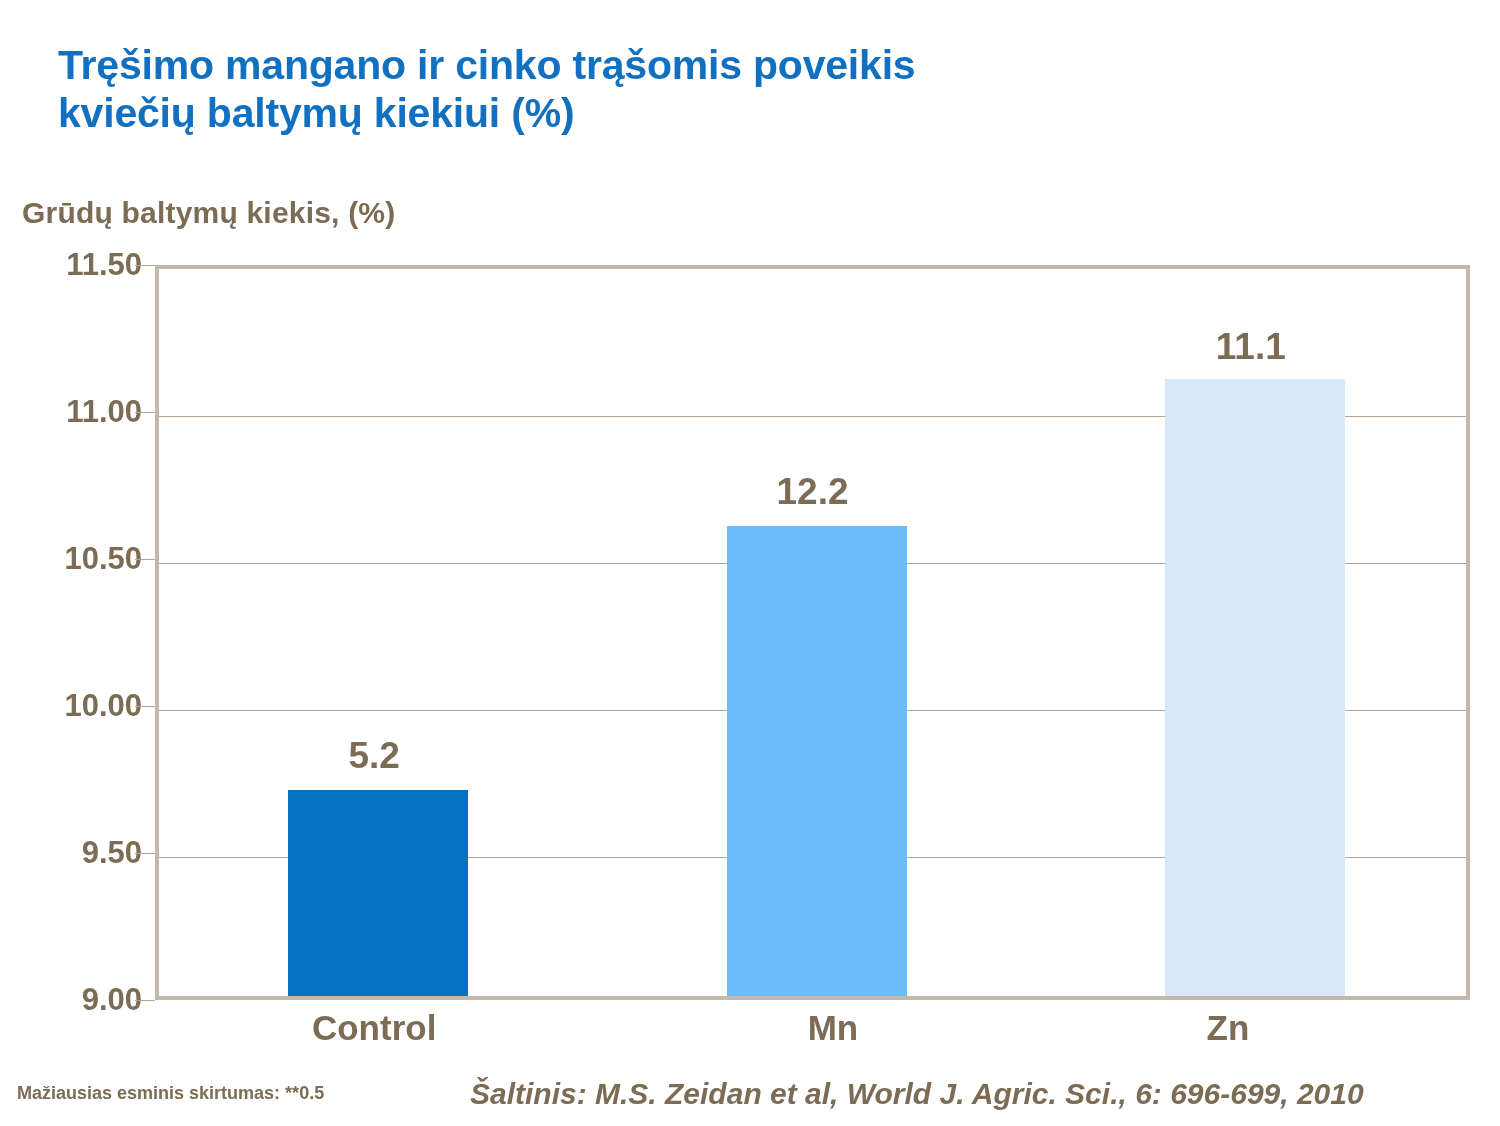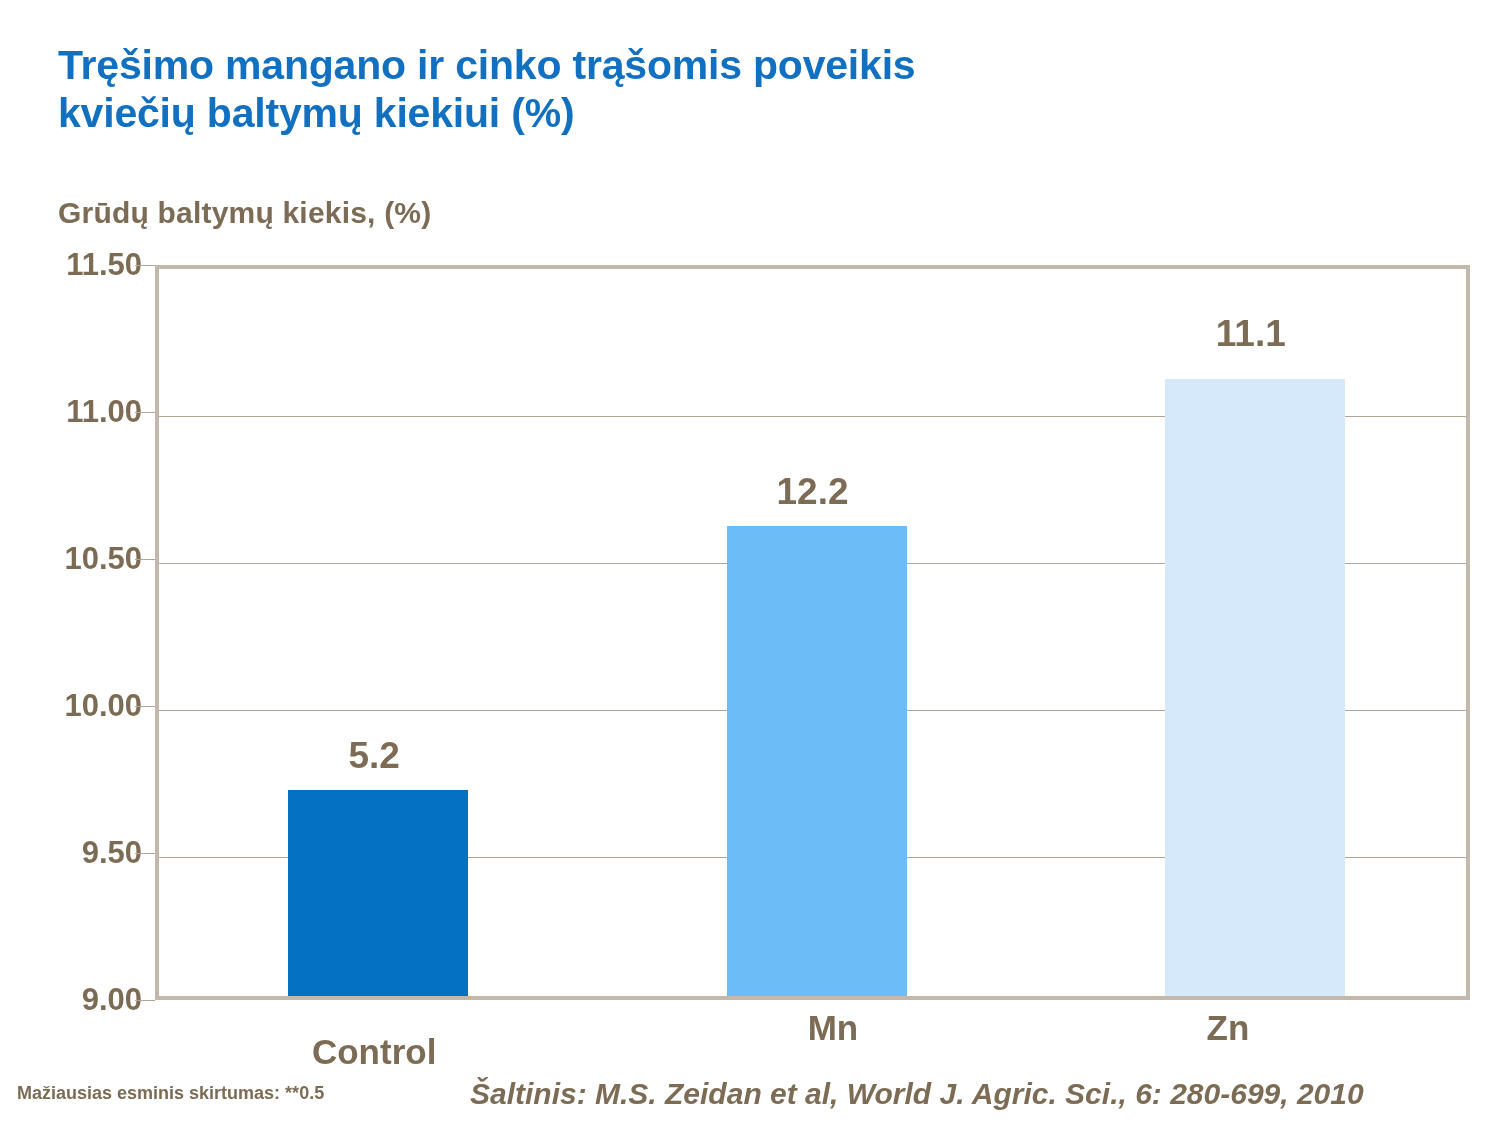--- a/index.html
+++ b/index.html
@@ -31,21 +31,20 @@
 
   
   #y-axis-title {
     position: absolute;
     left: 22px;
     top: 196px;
     font-size: 30px;
     font-weight: bold;
     color: #7D6C55;
     letter-spacing: 0.2px;
-    margin-left: 36px;
   }
 
   
   #plot-area {
     position: absolute;
     left: 155px;
     top: 265px;
     width: 1315px;
     height: 735px;
     border: 4px solid #C3B8AC;
@@ -161,23 +160,23 @@
   <div id="bars">
       <div class="bar" style="left: 129.167px; width: 180px; height: 205.8px; background: rgb(5, 113, 193);"></div>
       <div class="bar" style="left: 567.5px; width: 180px; height: 470.4px; background: rgb(107, 188, 247);"></div>
       <div class="bar" style="left: 1005.83px; width: 180px; height: 617.4px; background: rgb(214, 233, 251);"></div>
     </div>
 </div>
 
 <div id="bar-values">
     <div class="bar-value" style="left: 254.167px; width: 240px; top: 735.2px;">5.2</div>
     <div class="bar-value" style="left: 692.5px; width: 240px; top: 470.6px;">12.2</div>
-    <div class="bar-value" style="left: 1130.83px; width: 240px; top: 313px;">11.1</div>
+    <div class="bar-value" style="left: 1130.83px; width: 240px; top: 326px;">11.1</div>
   </div>
 <div id="x-cat-labels">
-    <div class="x-cat-label" style="left: 214.167px; width: 320px; margin-top: 24px;">Control</div>
+    <div class="x-cat-label" style="left: 214.167px; width: 320px;">Control</div>
     <div class="x-cat-label" style="left: 673px; width: 320px;">Mn</div>
     <div class="x-cat-label" style="left: 1068px; width: 320px;">Zn</div>
   </div>
 
 <div id="footnote-lsd">Mažiausias esminis skirtumas: **0.5</div>
 
-<div id="footnote-source">Šaltinis: M.S. Zeidan et al, World J. Agric. Sci., 6: 280-699, 2010</div>
+<div id="footnote-source">Šaltinis: M.S. Zeidan et al, World J. Agric. Sci., 6: 696-699, 2010</div>
 
 </body></html>

